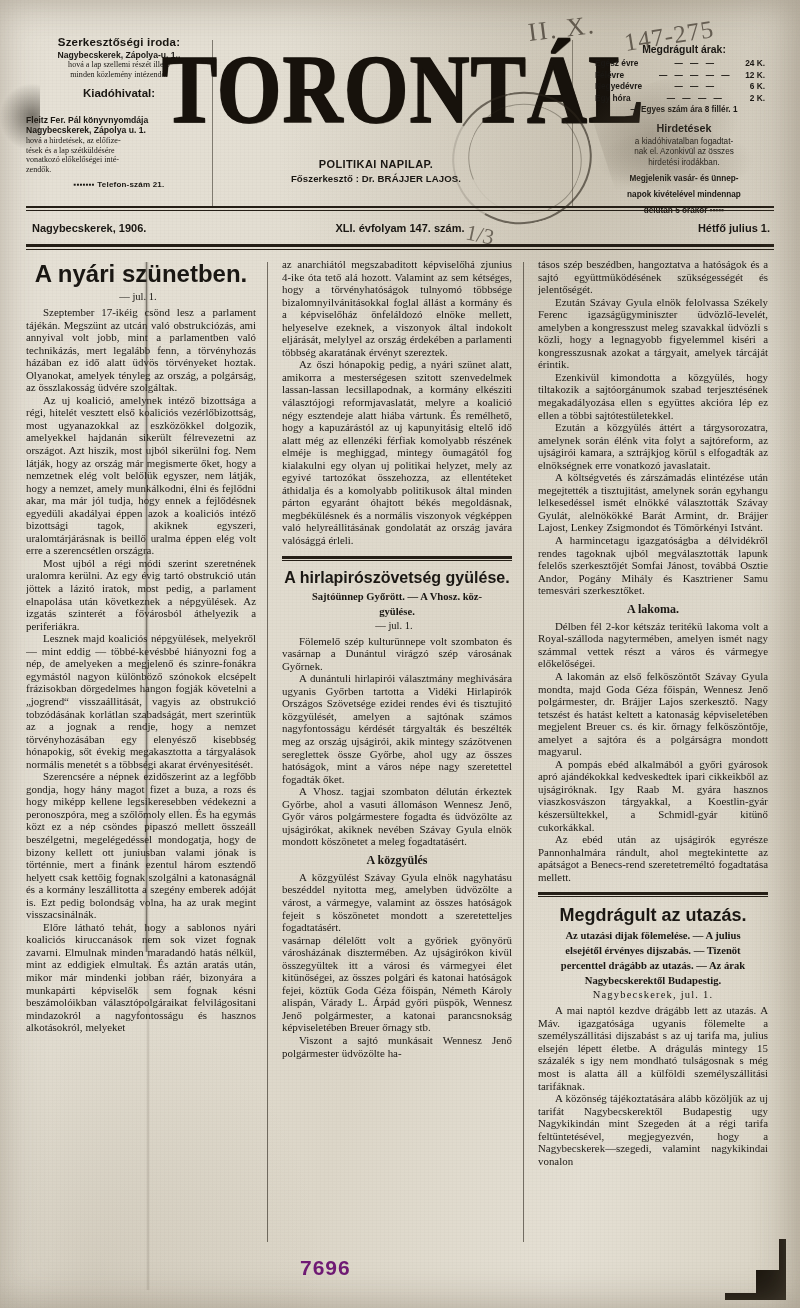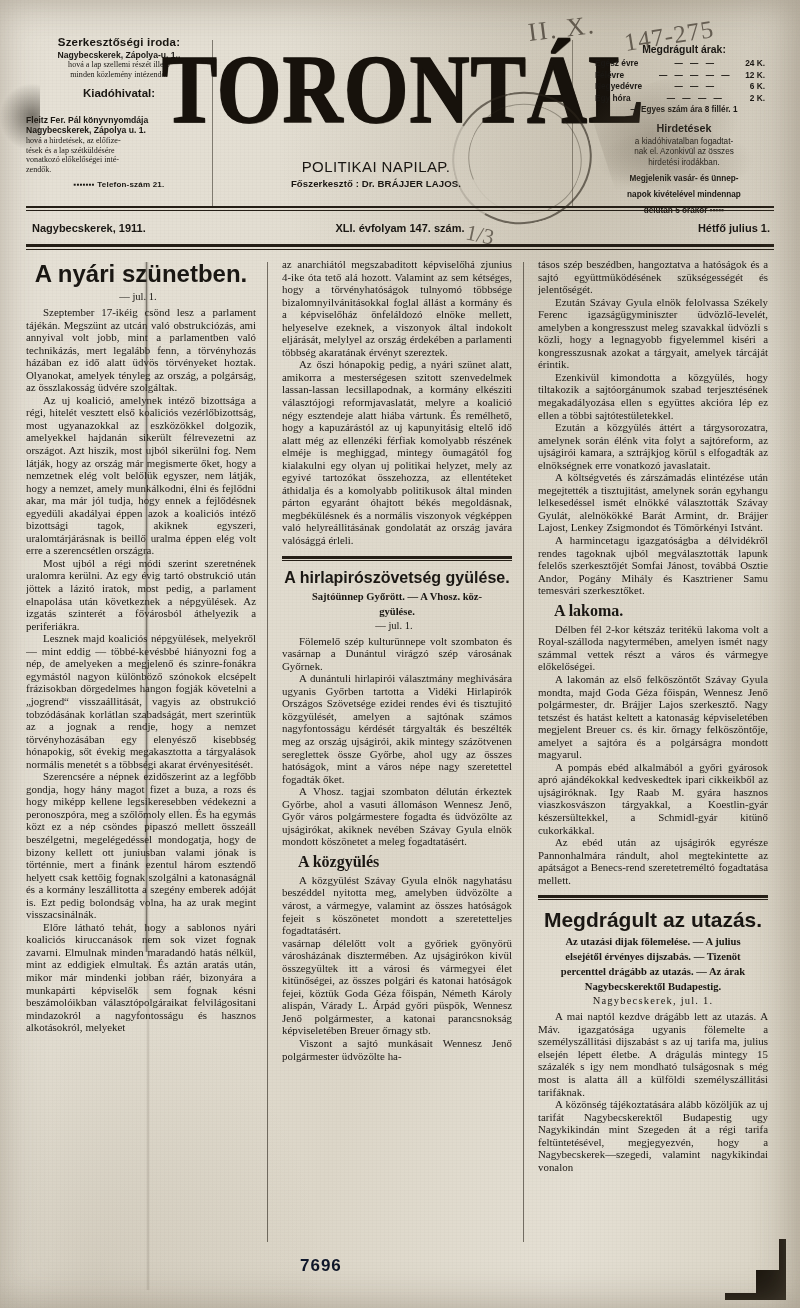--- a/index.html
+++ b/index.html
@@ -61,21 +61,21 @@
   .mh-center{position:absolute;left:170px;top:0px;width:412px;text-align:center;}
   .logo{
     font-family:"Liberation Serif", serif;
     font-weight:bold;font-size:80px;line-height:84px;
     letter-spacing:1px;color:#17120c;
     text-shadow:0 0 1px rgba(25,20,12,.85), .6px .4px 0 rgba(25,20,12,.5);
     -webkit-text-stroke:1.1px #17120c;
     transform:scaleY(1.22) scaleX(1.04);transform-origin:center top;
     margin-top:4px;
   }
-  .logo-sub1{font-family:"Liberation Sans",sans-serif;font-weight:normal;font-size:15px;letter-spacing:.4px;margin-top:36px;}
+  .logo-sub1{font-family:"Liberation Sans",sans-serif;font-weight:bold;font-size:11px;letter-spacing:.4px;margin-top:36px;}
   .logo-sub2{font-family:"Liberation Sans",sans-serif;font-weight:bold;font-size:9.6px;letter-spacing:.1px;margin-top:3px;}
 
   .mh-right{position:absolute;left:586px;top:10px;width:196px;text-align:center;font-family:"Liberation Sans",sans-serif;}
   .mh-right .hd{font-weight:bold;font-size:10.4px;margin-bottom:3px;}
   .price-tbl{width:178px;margin:0 auto;border-collapse:collapse;font-size:8.3px;font-weight:bold;}
   .price-tbl td{padding:0;line-height:11.5px;white-space:nowrap;}
   .price-tbl td.lbl{text-align:left;}
   .price-tbl td.dash{text-align:center;letter-spacing:2.5px;}
   .price-tbl td.val{text-align:right;padding-right:8px;}
   .single{font-size:8.2px;font-weight:bold;margin-top:1px;}
@@ -101,40 +101,40 @@
   .col3{left:512px;}
   .vrule{position:absolute;top:4px;width:1px;height:980px;background:rgba(45,38,29,.62);}
   .vr1{left:241px;}
   .vr2{left:497px;}
 
   .art-title{
     font-family:"Liberation Sans",sans-serif;font-weight:bold;
     font-size:24px;text-align:center;letter-spacing:0;margin:2px 0 3px;
   }
   .art-title.small{font-size:16px;}
-  .art-title.med{font-size:21px;}
+  .art-title.med{font-size:18px;}
   .sub-deck{
     font-family:"Liberation Serif",serif;font-weight:bold;font-size:10.6px;
     text-align:center;line-height:13px;margin-bottom:2px;
   }
   .dateline{text-align:center;font-size:10.5px;margin:2px 0 4px;padding-right:6px;}
   .dateline.center{text-align:center;padding-right:0;letter-spacing:1.2px;}
-  .sec-head{font-family:"Liberation Serif",serif;font-weight:bold;font-size:16px;text-align:left;margin:5px 16px 3px;}
+  .sec-head{font-family:"Liberation Serif",serif;font-weight:bold;font-size:12px;text-align:center;margin:5px 16px 3px;}
   p.tx{
     margin:0;text-align:justify;font-size:10.9px;line-height:12.55px;
     text-indent:17px;hyphens:auto;-webkit-hyphens:auto;
     word-spacing:.2px;
   }
   p.tx.noind{text-indent:0;}
   .sp{letter-spacing:2.6px;}
   .divider{height:3px;background:#241e16;margin:9px 0 1px;}
   .divider2{height:1px;background:#241e16;margin:0 0 8px;}
 
   
-  .folio{position:absolute;left:300px;top:1256px;font-family:"Liberation Sans",sans-serif;font-weight:bold;font-size:17px;letter-spacing:1px;color:#0f172a;}
+  .folio{position:absolute;left:300px;top:1256px;font-family:"Liberation Sans",sans-serif;font-weight:bold;font-size:21px;letter-spacing:1px;color:#701a75;}
   .corner{position:absolute;right:14px;bottom:8px;width:54px;height:54px;border:7px solid #1d1810;border-top:none;border-left:none;}
   .corner i{position:absolute;right:-7px;bottom:-7px;width:30px;height:30px;background:#1d1810;display:block;}
 
   
   .hand{position:absolute;color:#3a3228;font-family:"Liberation Serif",serif;pointer-events:none;}
   #hand1{left:528px;top:14px;font-size:26px;transform:rotate(-7deg);opacity:.72;letter-spacing:2px;}
   #hand2{left:624px;top:22px;font-size:25px;transform:rotate(-9deg);opacity:.7;letter-spacing:1px;}
   #hand3{left:466px;top:222px;font-size:22px;transform:rotate(12deg);opacity:.65;}
   #inkring{
     position:absolute;left:452px;top:92px;width:136px;height:128px;border-radius:50%;
@@ -234,21 +234,21 @@
         <span>délután 5 órakor</span>
         <span>▪▪▪▪▪</span>
       </div>
     </div>
   </div>
 
   <div class="rule-a"></div>
   <div class="rule-b"></div>
 
   <div class="issue">
-    <span class="l">Nagybecskerek, 1911.</span>
+    <span class="l">Nagybecskerek, 1906.</span>
     <span class="c">XLI. évfolyam 147. szám.</span>
     <span class="r">Hétfő julius 1.</span>
   </div>
 
   <div class="rule-c"></div>
   <div class="rule-d"></div>
 
   <div class="cols">
     <div class="vrule vr1"></div>
     <div class="vrule vr2"></div>

